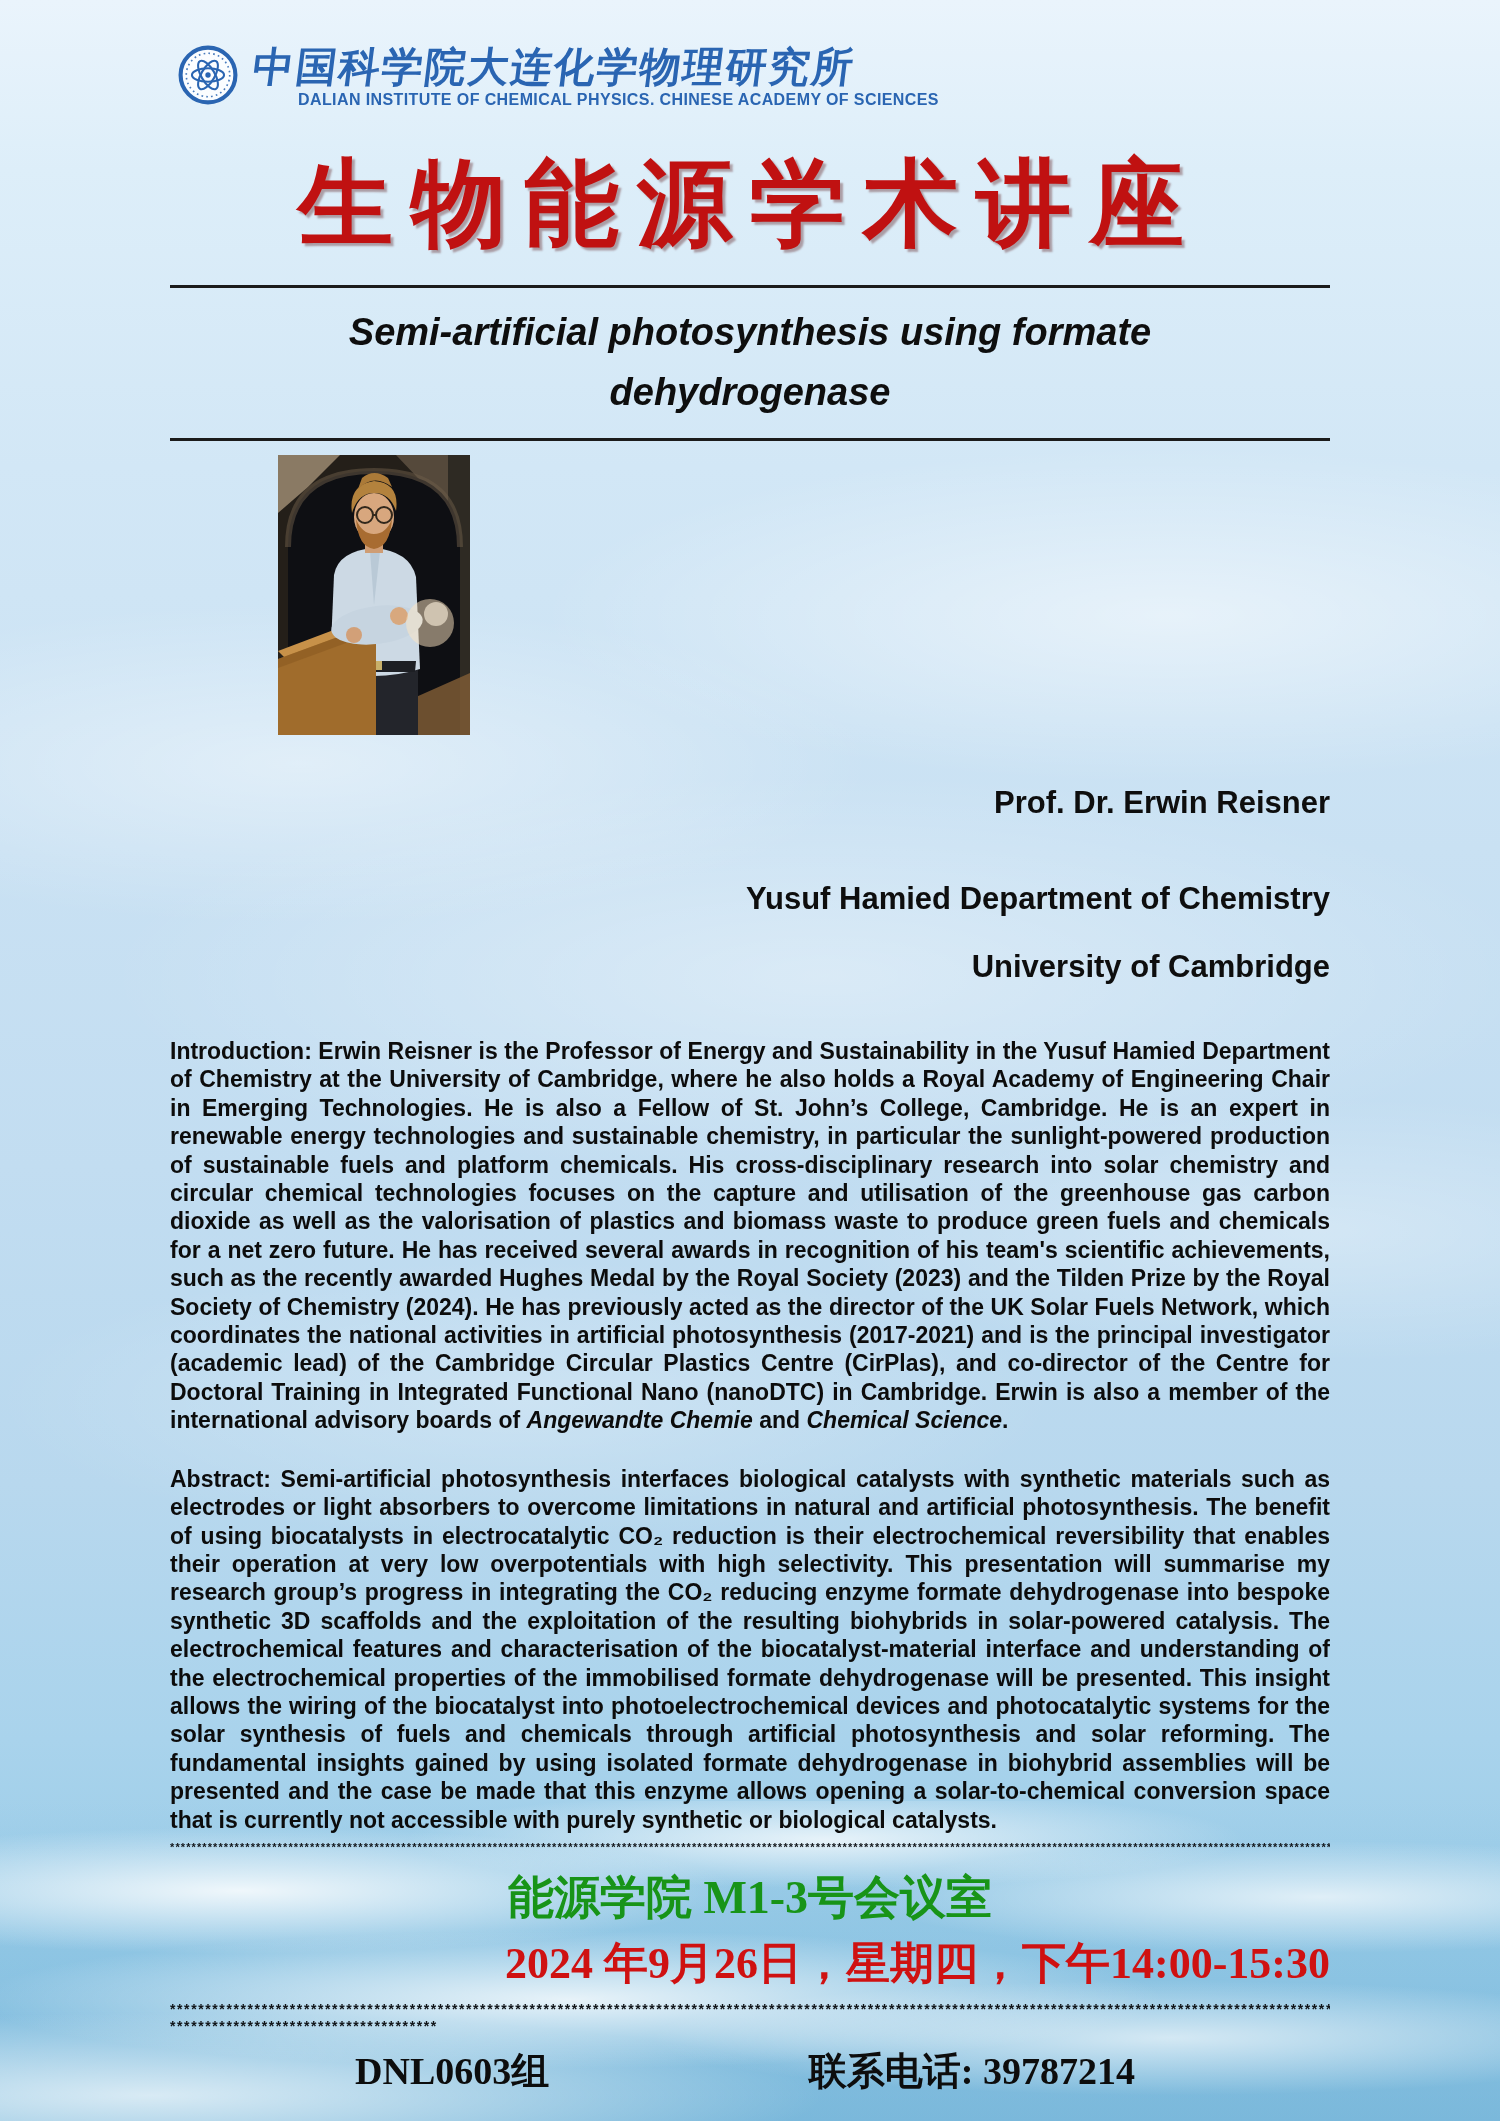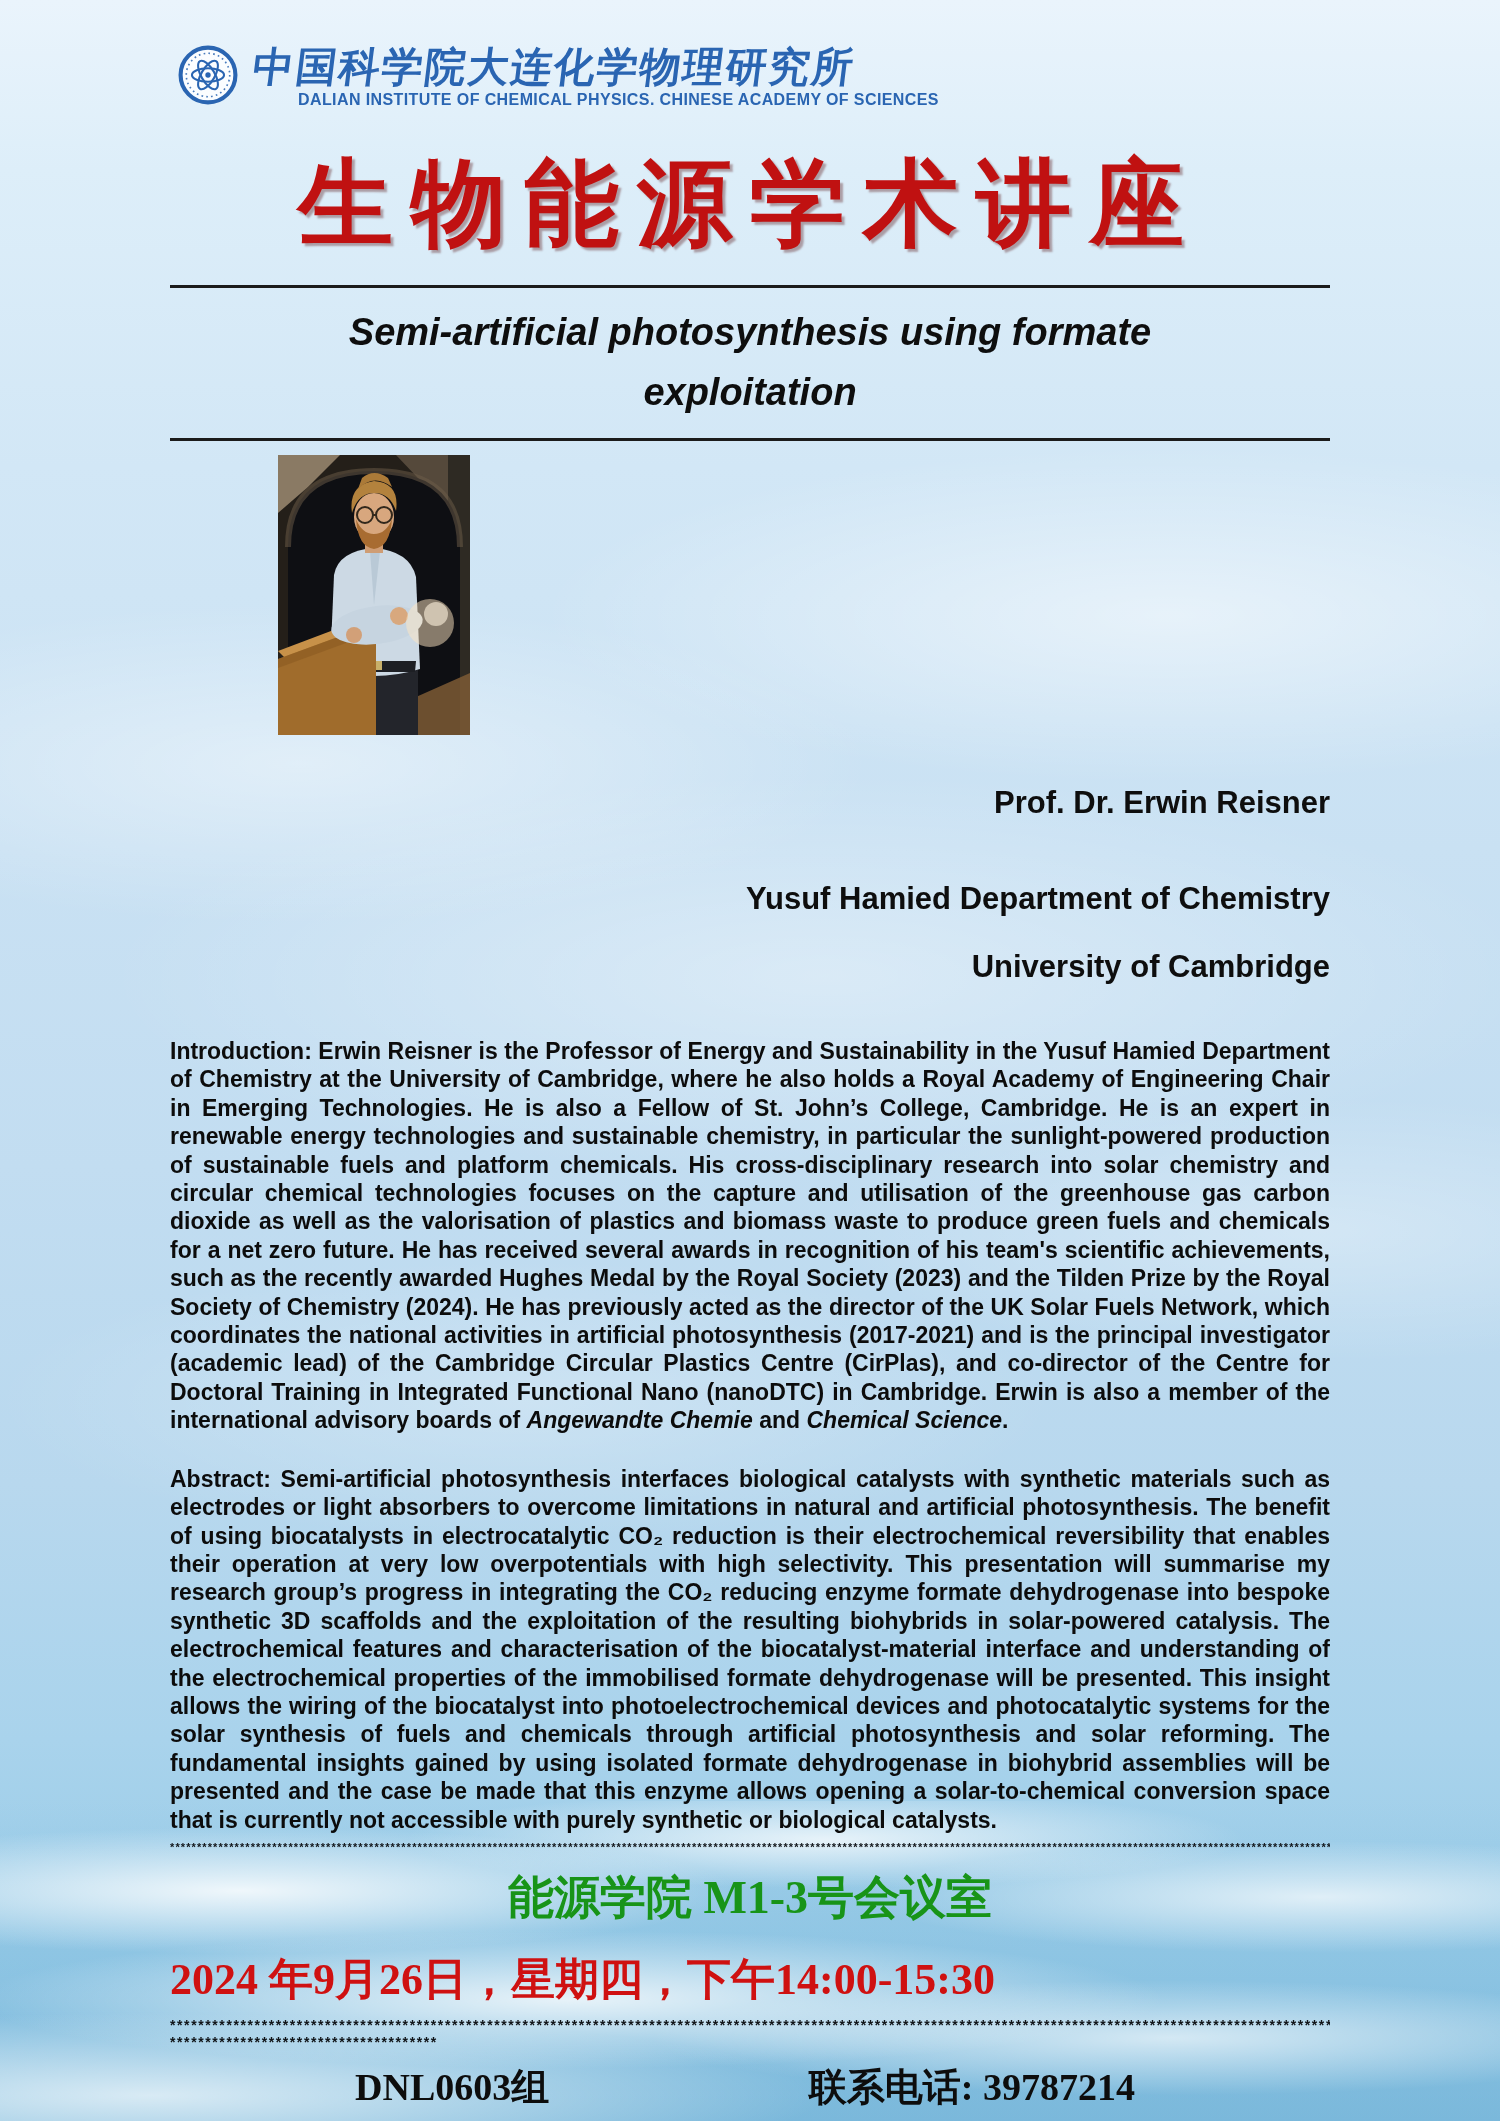--- a/index.html
+++ b/index.html
@@ -53,21 +53,21 @@
   
   .para{font-size:23px;line-height:28.4px;font-weight:bold;text-align:justify;color:#0c0c0c;}
   .para.intro{margin-top:52px;}
   .para.abstract{margin-top:30px;}
   
   .stars{font-size:11px;line-height:12px;letter-spacing:1.1px;font-weight:bold;color:#101418;white-space:nowrap;overflow:hidden;margin-top:7px;}
   .stars.big{font-size:14px;line-height:15px;letter-spacing:1.6px;margin-top:9px;}
   .stars.short{overflow:visible;margin-top:2px;}
   
   .venue{margin-top:16px;text-align:center;font-family:"Liberation Serif",serif;font-weight:bold;font-size:46px;line-height:58px;color:#189418;}
-  .datetime{margin-top:24px;text-align:left;font-family:"Liberation Serif",serif;font-weight:bold;font-size:44px;line-height:58px;color:#cf1111;}
+  .datetime{margin-top:8px;text-align:right;font-family:"Liberation Serif",serif;font-weight:bold;font-size:44px;line-height:58px;color:#cf1111;}
   
   .footer-row{display:flex;justify-content:space-between;padding:0 195px 0 185px;margin-top:14px;
     font-family:"Liberation Serif",serif;font-weight:bold;font-size:38px;line-height:46px;color:#0d0d0d;}
   .welcome{margin-top:24px;text-align:center;font-weight:bold;font-size:40px;line-height:52px;color:#0d0d0d;}
 </style>
 </head>
 <body>
 
 <div class="poster">
   <div class="waves"></div>
@@ -89,21 +89,21 @@
         <div class="logo-cn">中国科学院大连化学物理研究所</div>
         <div class="logo-en">DALIAN INSTITUTE OF CHEMICAL PHYSICS. CHINESE ACADEMY OF SCIENCES</div>
       </div>
     </div>
 
     <div class="title-cn">生物能源学术讲座</div>
     <div class="rule"></div>
 
     <div class="title-en">
       <div>Semi-artificial photosynthesis using formate</div>
-      <div>exploitation</div>
+      <div>dehydrogenase</div>
     </div>
     <div class="rule2"></div>
 
     <div class="speaker-row">
       <svg class="photo" width="192" height="280" viewBox="0 0 192 280">
         <rect width="192" height="280" fill="#241f19"></rect>
         <path d="M0,0 L62,0 L30,32 L0,58 Z" fill="#8a7a64"></path>
         <path d="M118,0 L192,0 L192,72 L158,42 Z" fill="#55493b"></path>
         <rect x="170" y="0" width="22" height="280" fill="#2e2a23"></rect>
         <path d="M10,280 L10,92 Q10,16 96,16 Q182,16 182,92 L182,280 Z" fill="#0e0f13"></path>

